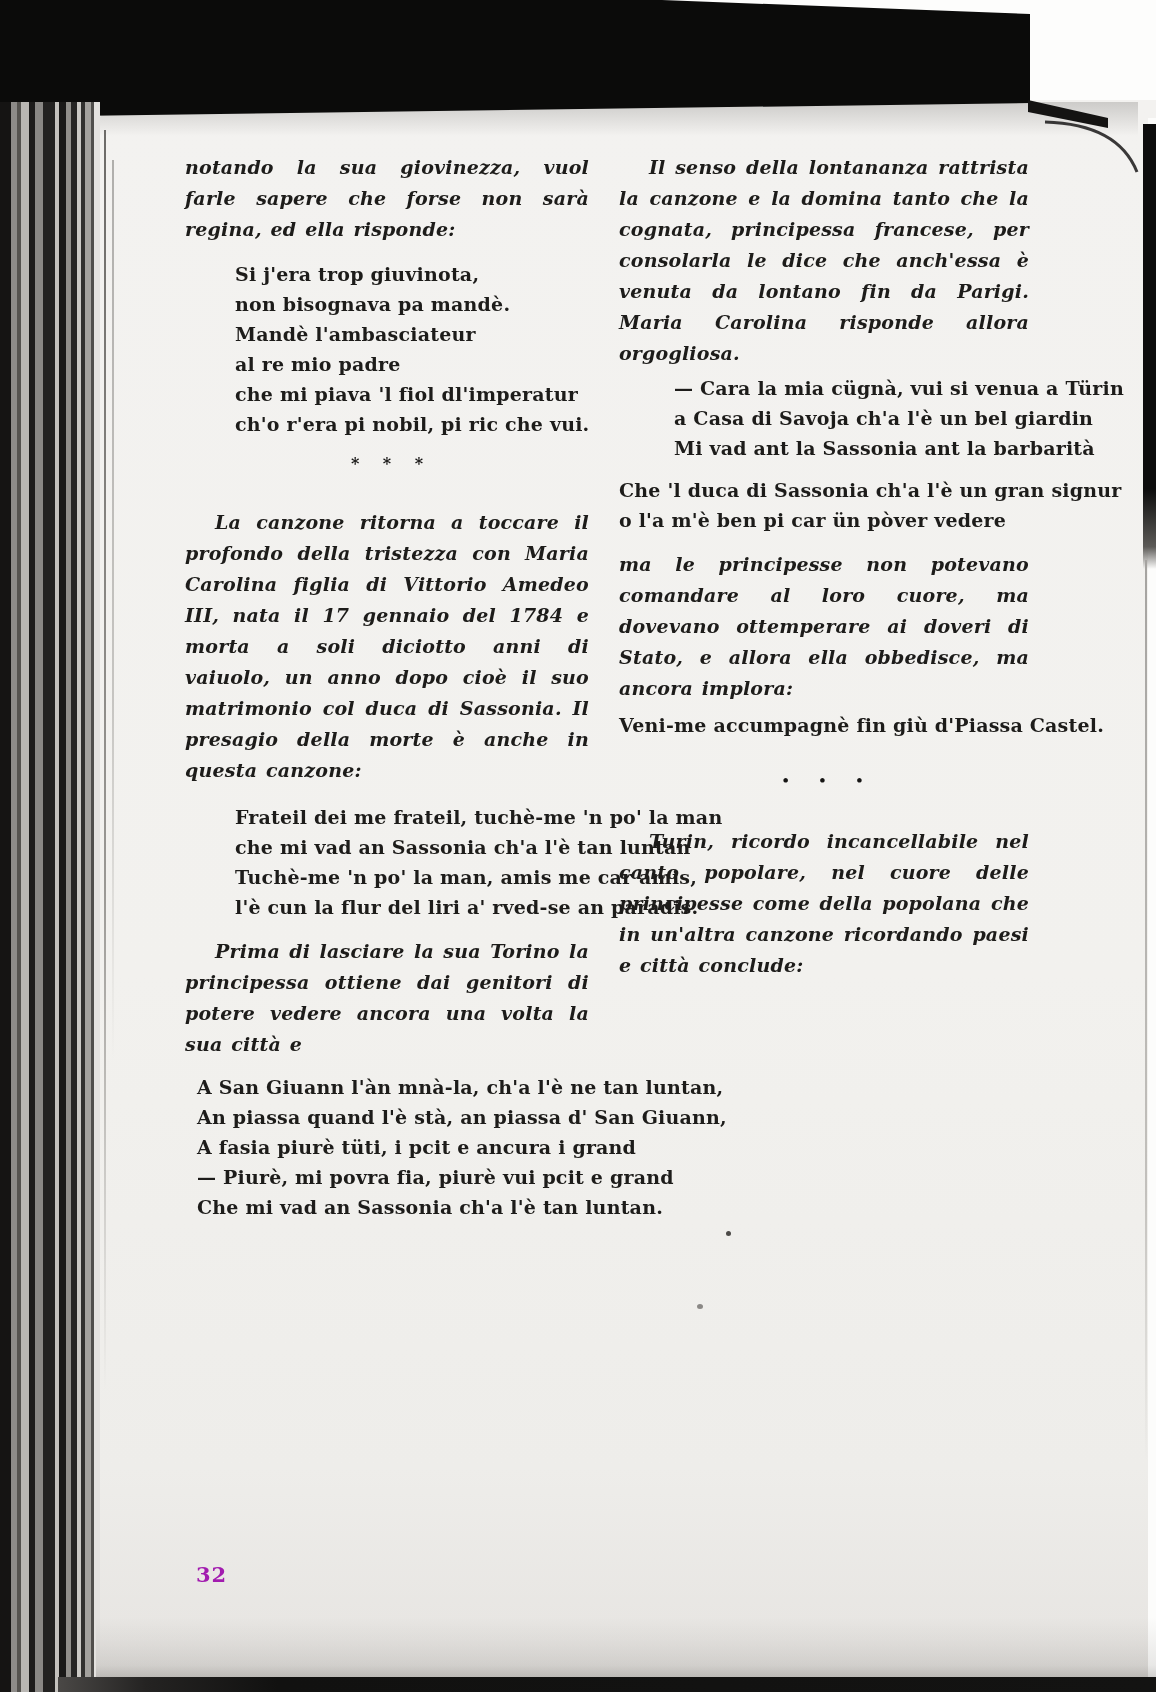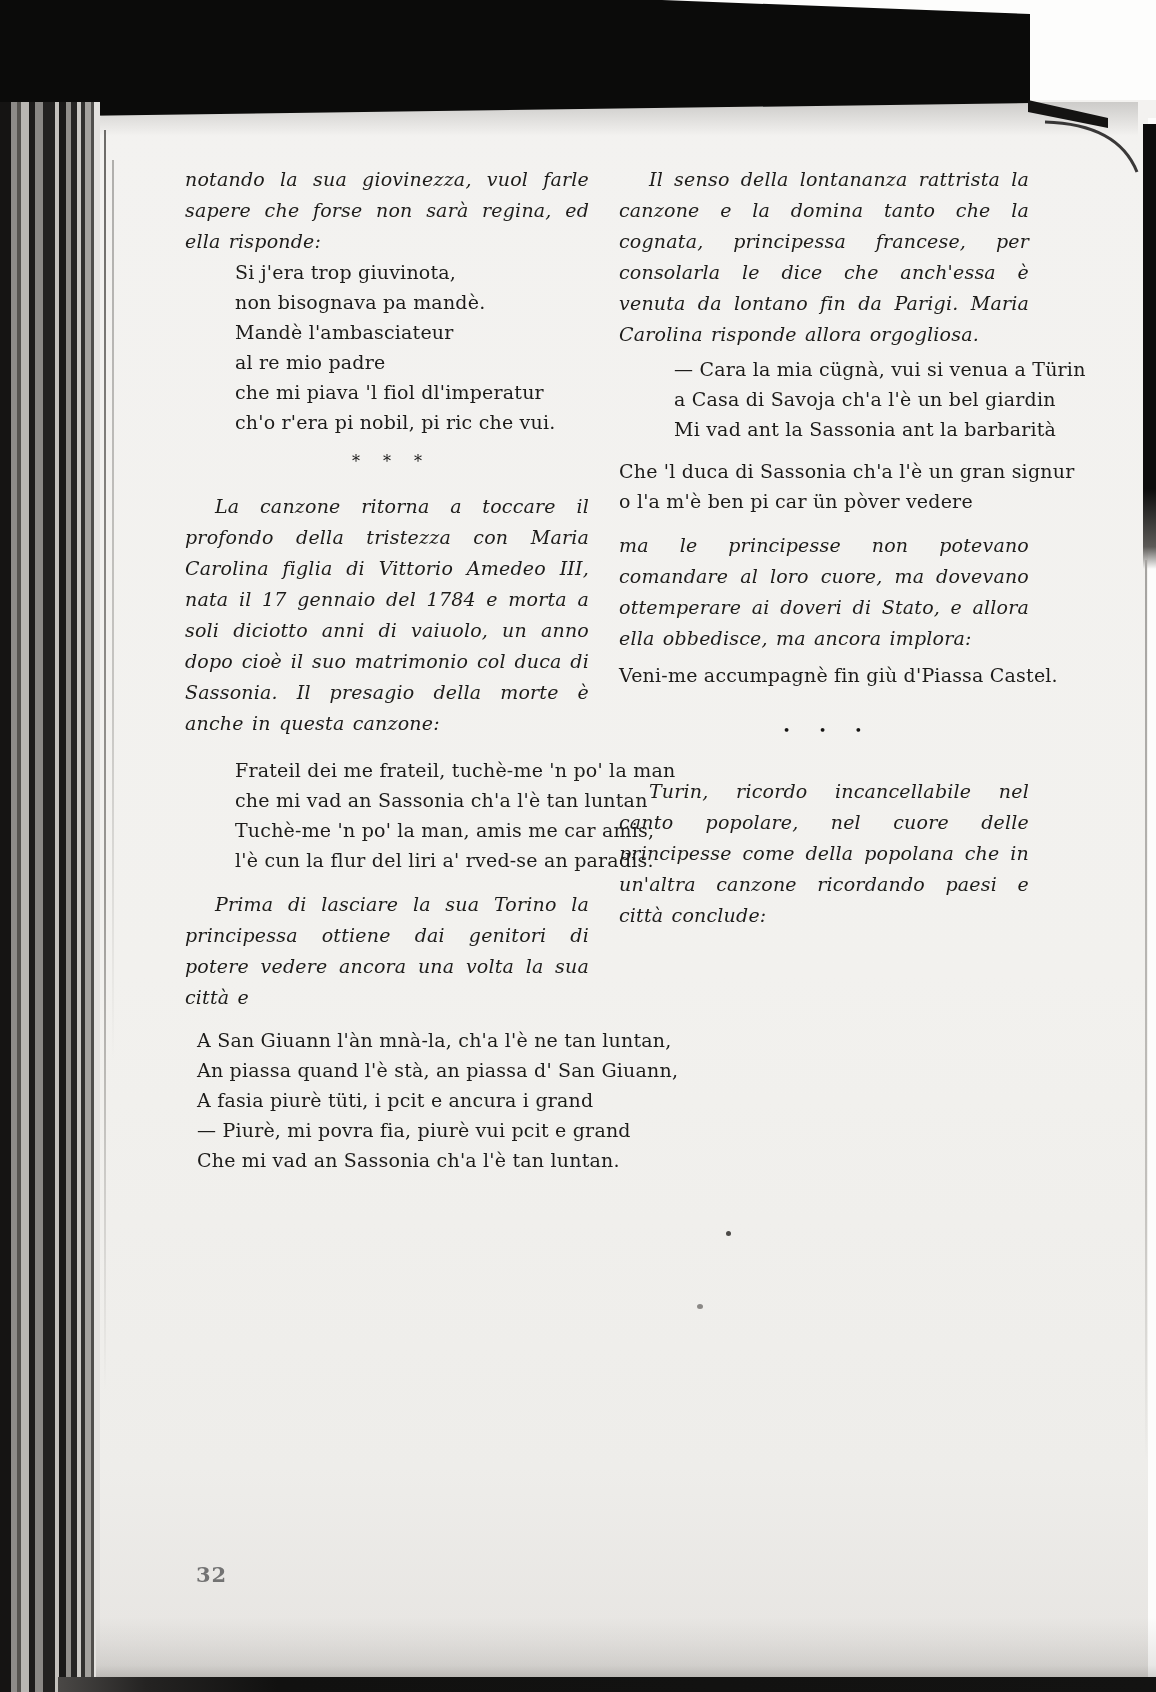--- a/index.html
+++ b/index.html
@@ -48,39 +48,39 @@
     position:absolute;left:96px;right:0;bottom:15px;height:60px;
     background:linear-gradient(180deg,rgba(60,55,50,0) 0%,rgba(60,55,50,0.10) 80%,rgba(60,55,50,0.22) 100%);
   }
   .top-shadow{
     position:absolute;left:96px;right:18px;top:102px;height:34px;
     background:linear-gradient(180deg,rgba(30,28,25,0.18),rgba(30,28,25,0));
     border-top-left-radius:30px;
   }
   .speck{position:absolute;border-radius:50%;}
   
-  .column{position:absolute;top:164px;color:#1d1c1a;font-size:19px;}
+  .column{position:absolute;top:152px;color:#1d1c1a;font-size:19px;font-weight:bold;}
   #left-column{left:185px;width:404px;}
   #right-column{left:619px;width:410px;}
   .block{margin:0;}
   .prose{
     text-align:justify;line-height:31px;word-spacing:2px;letter-spacing:0.2px;
   }
   .italic{font-style:italic;}
   .findent{text-indent:30px;}
   .verse{line-height:30px;letter-spacing:0.2px;}
   .vline{white-space:nowrap;}
   .separator{
     text-align:center;line-height:26px;font-size:16px;letter-spacing:9px;
     padding-left:9px;color:#161514;
   }
   .separator.dots{font-size:13px;letter-spacing:12px;}
   #page-number{
     position:absolute;left:196px;top:1562px;font-size:21px;font-weight:bold;
-    color:#737373;letter-spacing:1px;
+    color:#a21caf;letter-spacing:1px;
   }
 </style>
 </head>
 <body>
 
 <div class="scan-page"></div>
 <div class="top-shadow"></div>
 
 <svg class="top-black-svg" width="1156" height="200">
   <path d="M0,0 L662,0 L1030,14 L1030,103 L0,117 Z" fill="#0b0b0a"></path>
@@ -97,30 +97,30 @@
 <div class="right-hairline" style="left:1145px;top:560px;height:900px;"></div>
 
 <div class="bottom-shadow"></div>
 <div class="bottom-bar"></div>
 
 <div class="speck" style="left:726px;top:1231px;width:5px;height:5px;background:#4c4a47;"></div>
 <div class="speck" style="left:697px;top:1304px;width:6px;height:5px;background:#8a8885;"></div>
 
 <div class="column" id="left-column">
     <div class="block prose italic" style="margin-top: 0px;">notando la sua giovinezza, vuol farle sapere che forse non sarà regina, ed ella risponde:</div>
-    <div class="block verse" style="padding-left: 50px;">
+    <div class="block verse" style="margin-top: 14px; padding-left: 50px;">
       <div class="vline">Si j'era trop giuvinota,</div>
       <div class="vline">non bisognava pa mandè.</div>
       <div class="vline">Mandè l'ambasciateur</div>
       <div class="vline">al re mio padre</div>
       <div class="vline">che mi piava 'l fiol dl'imperatur</div>
       <div class="vline">ch'o r'era pi nobil, pi ric che vui.</div>
     </div>
     <div class="block separator" style="margin-top: 12px;">* * *</div>
-    <div class="block prose italic findent" style="margin-top: 16px;">La canzone ritorna a toccare il profondo della tristezza con Maria Carolina figlia di Vittorio Amedeo III, nata il 17 gennaio del 1784 e morta a soli diciotto anni di vaiuolo, un anno dopo cioè il suo matrimonio col duca di Sassonia. Il presagio della morte è anche in questa canzone:</div>
+    <div class="block prose italic findent" style="margin-top: 30px;">La canzone ritorna a toccare il profondo della tristezza con Maria Carolina figlia di Vittorio Amedeo III, nata il 17 gennaio del 1784 e morta a soli diciotto anni di vaiuolo, un anno dopo cioè il suo matrimonio col duca di Sassonia. Il presagio della morte è anche in questa canzone:</div>
     <div class="block verse" style="margin-top: 16px; padding-left: 50px;">
       <div class="vline">Frateil dei me frateil, tuchè-me 'n po' la man</div>
       <div class="vline">che mi vad an Sassonia ch'a l'è tan luntan</div>
       <div class="vline">Tuchè-me 'n po' la man, amis me car amis,</div>
       <div class="vline">l'è cun la flur del liri a' rved-se an paradis.</div>
     </div>
     <div class="block prose italic findent" style="margin-top: 14px;">Prima di lasciare la sua Torino la principessa ottiene dai genitori di potere vedere ancora una volta la sua città e</div>
     <div class="block verse" style="margin-top: 12px; padding-left: 12px;">
       <div class="vline">A San Giuann l'àn mnà-la, ch'a l'è ne tan luntan,</div>
       <div class="vline">An piassa quand l'è stà, an piassa d' San Giuann,</div>

